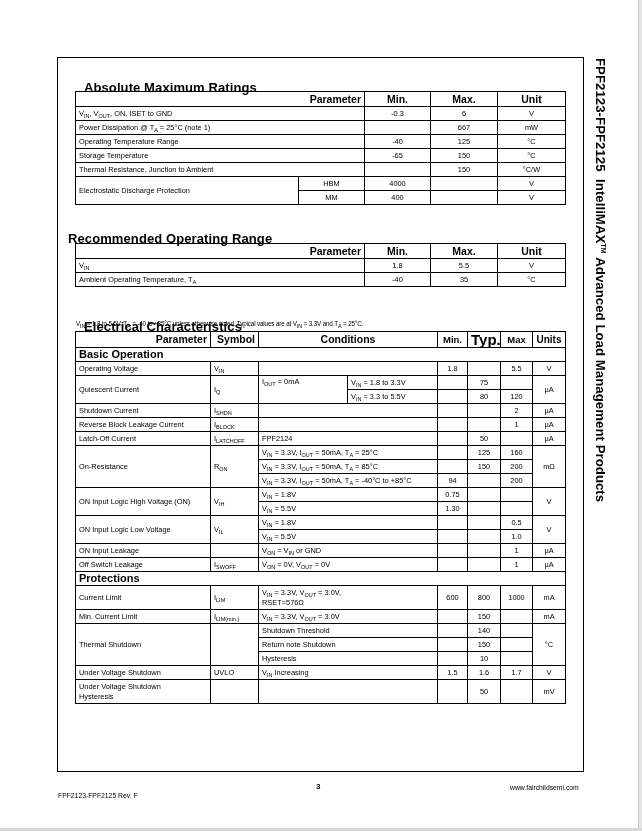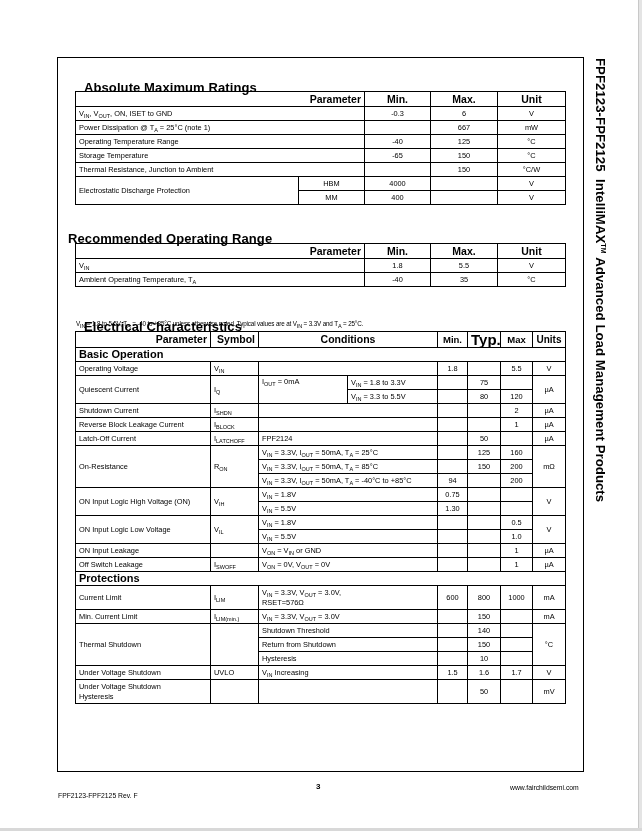--- a/index.html
+++ b/index.html
@@ -315,21 +315,21 @@
   <tr>
     <td rowspan="3">Thermal Shutdown</td>
     <td rowspan="3"></td>
     <td colspan="2">Shutdown Threshold</td>
     <td class="c"></td>
     <td class="c">140</td>
     <td class="c"></td>
     <td rowspan="3" class="c">°C</td>
   </tr>
   <tr>
-    <td colspan="2">Return from Shutdown</td>
+    <td colspan="2">Return note Shutdown</td>
     <td class="c"></td>
     <td class="c">150</td>
     <td class="c"></td>
   </tr>
   <tr>
     <td colspan="2">Hysteresis</td>
     <td class="c"></td>
     <td class="c">10</td>
     <td class="c"></td>
   </tr>

